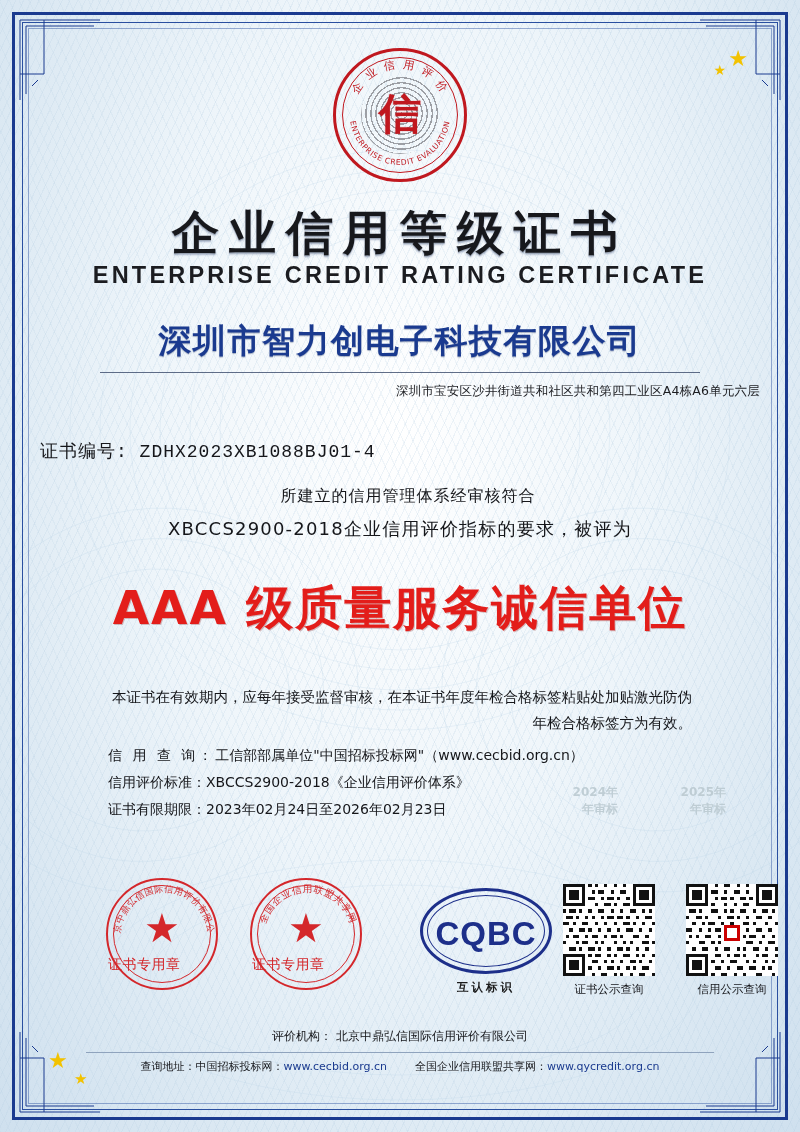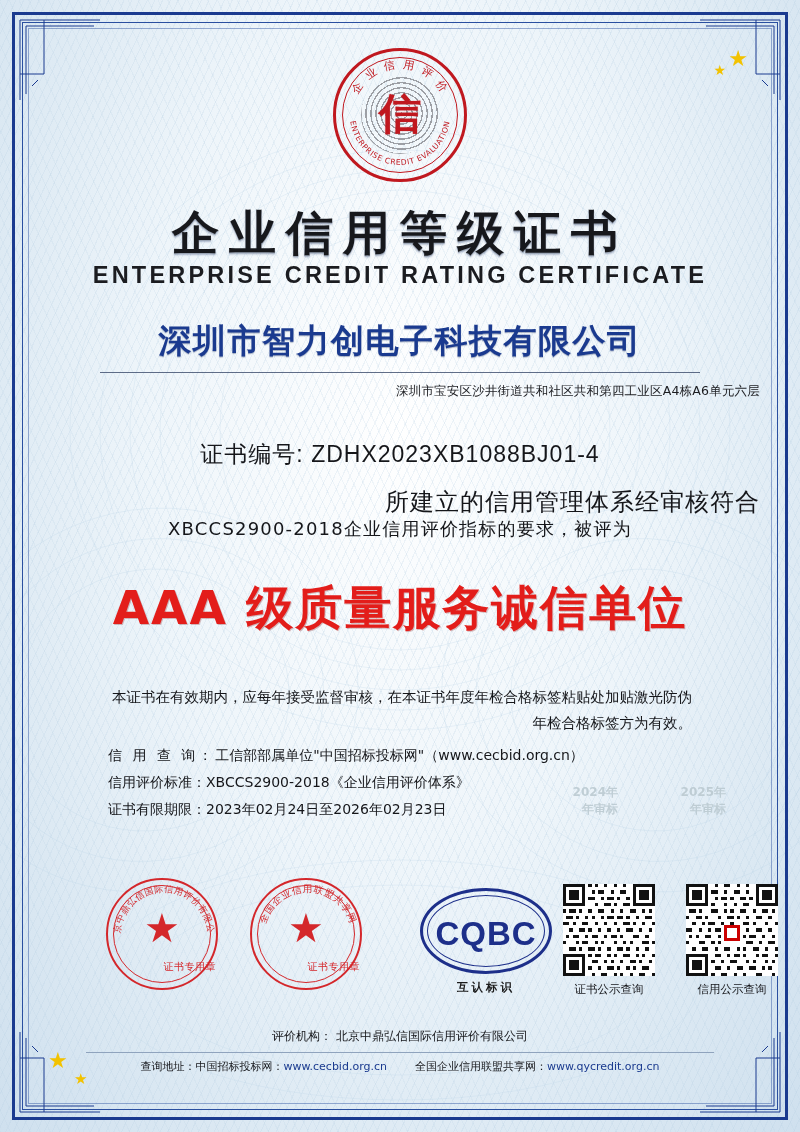--- a/index.html
+++ b/index.html
@@ -89,27 +89,27 @@
   }
   .rule{
     position:absolute;top:338px;left:60px;right:60px;height:1px;background:#3a4a6a;opacity:.8;
   }
   .addr{
     position:absolute;top:349px;left:0;right:0;text-align:right;
     font-size:12.5px;color:#1b1c20;letter-spacing:.2px;
     font-family:"DejaVu Sans","Liberation Sans",sans-serif;
   }
   .certno{
-    position:absolute;top:405px;left:0;right:0;text-align:center;
-    font-size:23px;color:#15161a;letter-spacing:1px;
-    font-family:Liberation Sans, sans-serif;
+    position:absolute;top:405px;left:0;right:0;text-align:left;
+    font-size:18px;color:#15161a;letter-spacing:1px;
+    font-family:Liberation Mono, monospace;
   }
   .stmt1{
-    position:absolute;top:452px;left:16px;right:0;text-align:right;
-    font-size:24px;color:#15161a;letter-spacing:1px;
+    position:absolute;top:452px;left:16px;right:0;text-align:center;
+    font-size:16px;color:#15161a;letter-spacing:1px;
     font-family:"DejaVu Sans","Liberation Sans",sans-serif;
   }
   .stmt2{
     position:absolute;top:483px;left:0;right:0;text-align:center;
     font-size:18px;color:#15161a;letter-spacing:1.2px;
     font-family:"DejaVu Sans","Liberation Sans",sans-serif;
   }
   .grade{
     position:absolute;top:543px;left:0;right:0;text-align:center;
     font-size:47px;font-weight:bold;color:#e31d1a;letter-spacing:2px;
@@ -144,22 +144,22 @@
   .rstamp{
     position:absolute;width:112px;height:112px;border-radius:50%;
     border:2.5px solid #d4272b;box-sizing:border-box;
   }
   .rstamp .inner{position:absolute;inset:5px;border-radius:50%;border:1px solid #d4272b;}
   .rstamp .star{
     position:absolute;left:50%;top:44%;transform:translate(-50%,-50%);
     font-size:40px;color:#d4272b;line-height:1;
   }
   .rstamp .sub{
-    position:absolute;left:0;right:0;bottom:14px;text-align:right;
-    font-size:10px;color:#d4272b;letter-spacing:.5px;
+    position:absolute;left:0;right:0;bottom:14px;text-align:left;
+    font-size:14px;color:#d4272b;letter-spacing:.5px;
     font-family:"DejaVu Sans","Liberation Sans",sans-serif;
   }
   .s1{left:48px;top:2px;}
   .s2{left:192px;top:2px;}
 
   .oval{
     position:absolute;left:362px;top:12px;width:132px;height:86px;
   }
   .oval .ov{
     position:absolute;inset:0;border:3px solid #1d2f8a;border-radius:50%;

